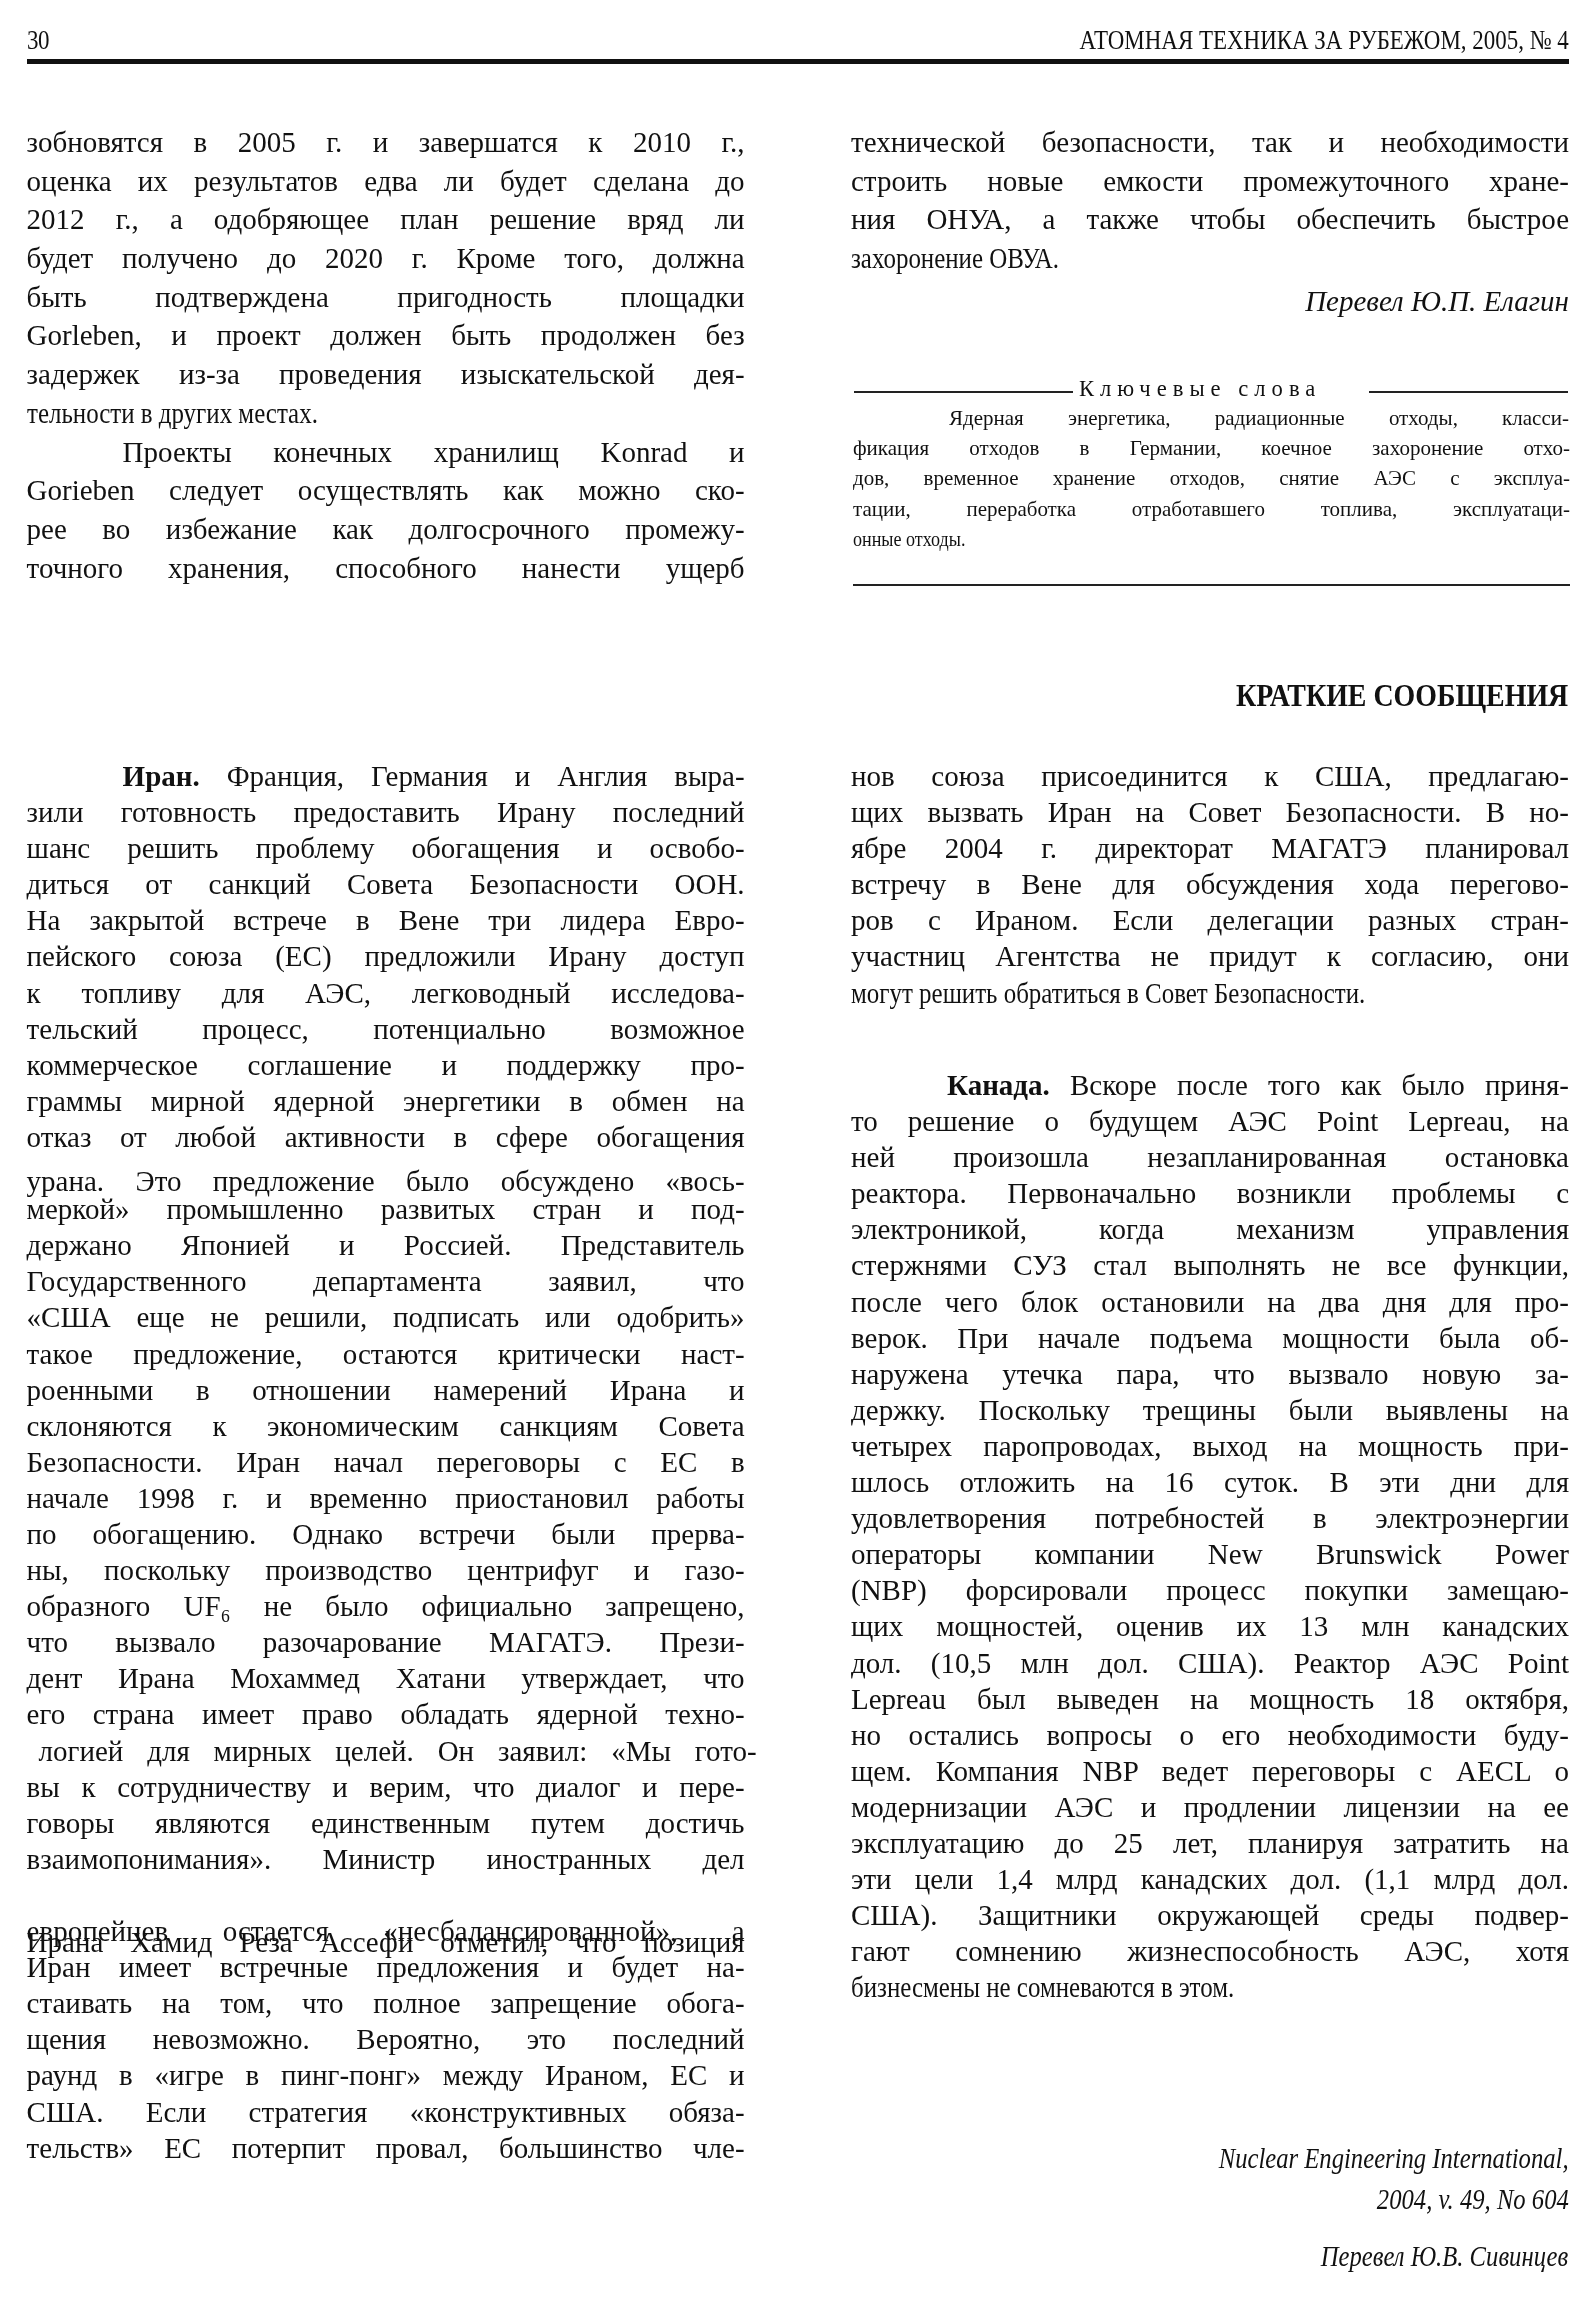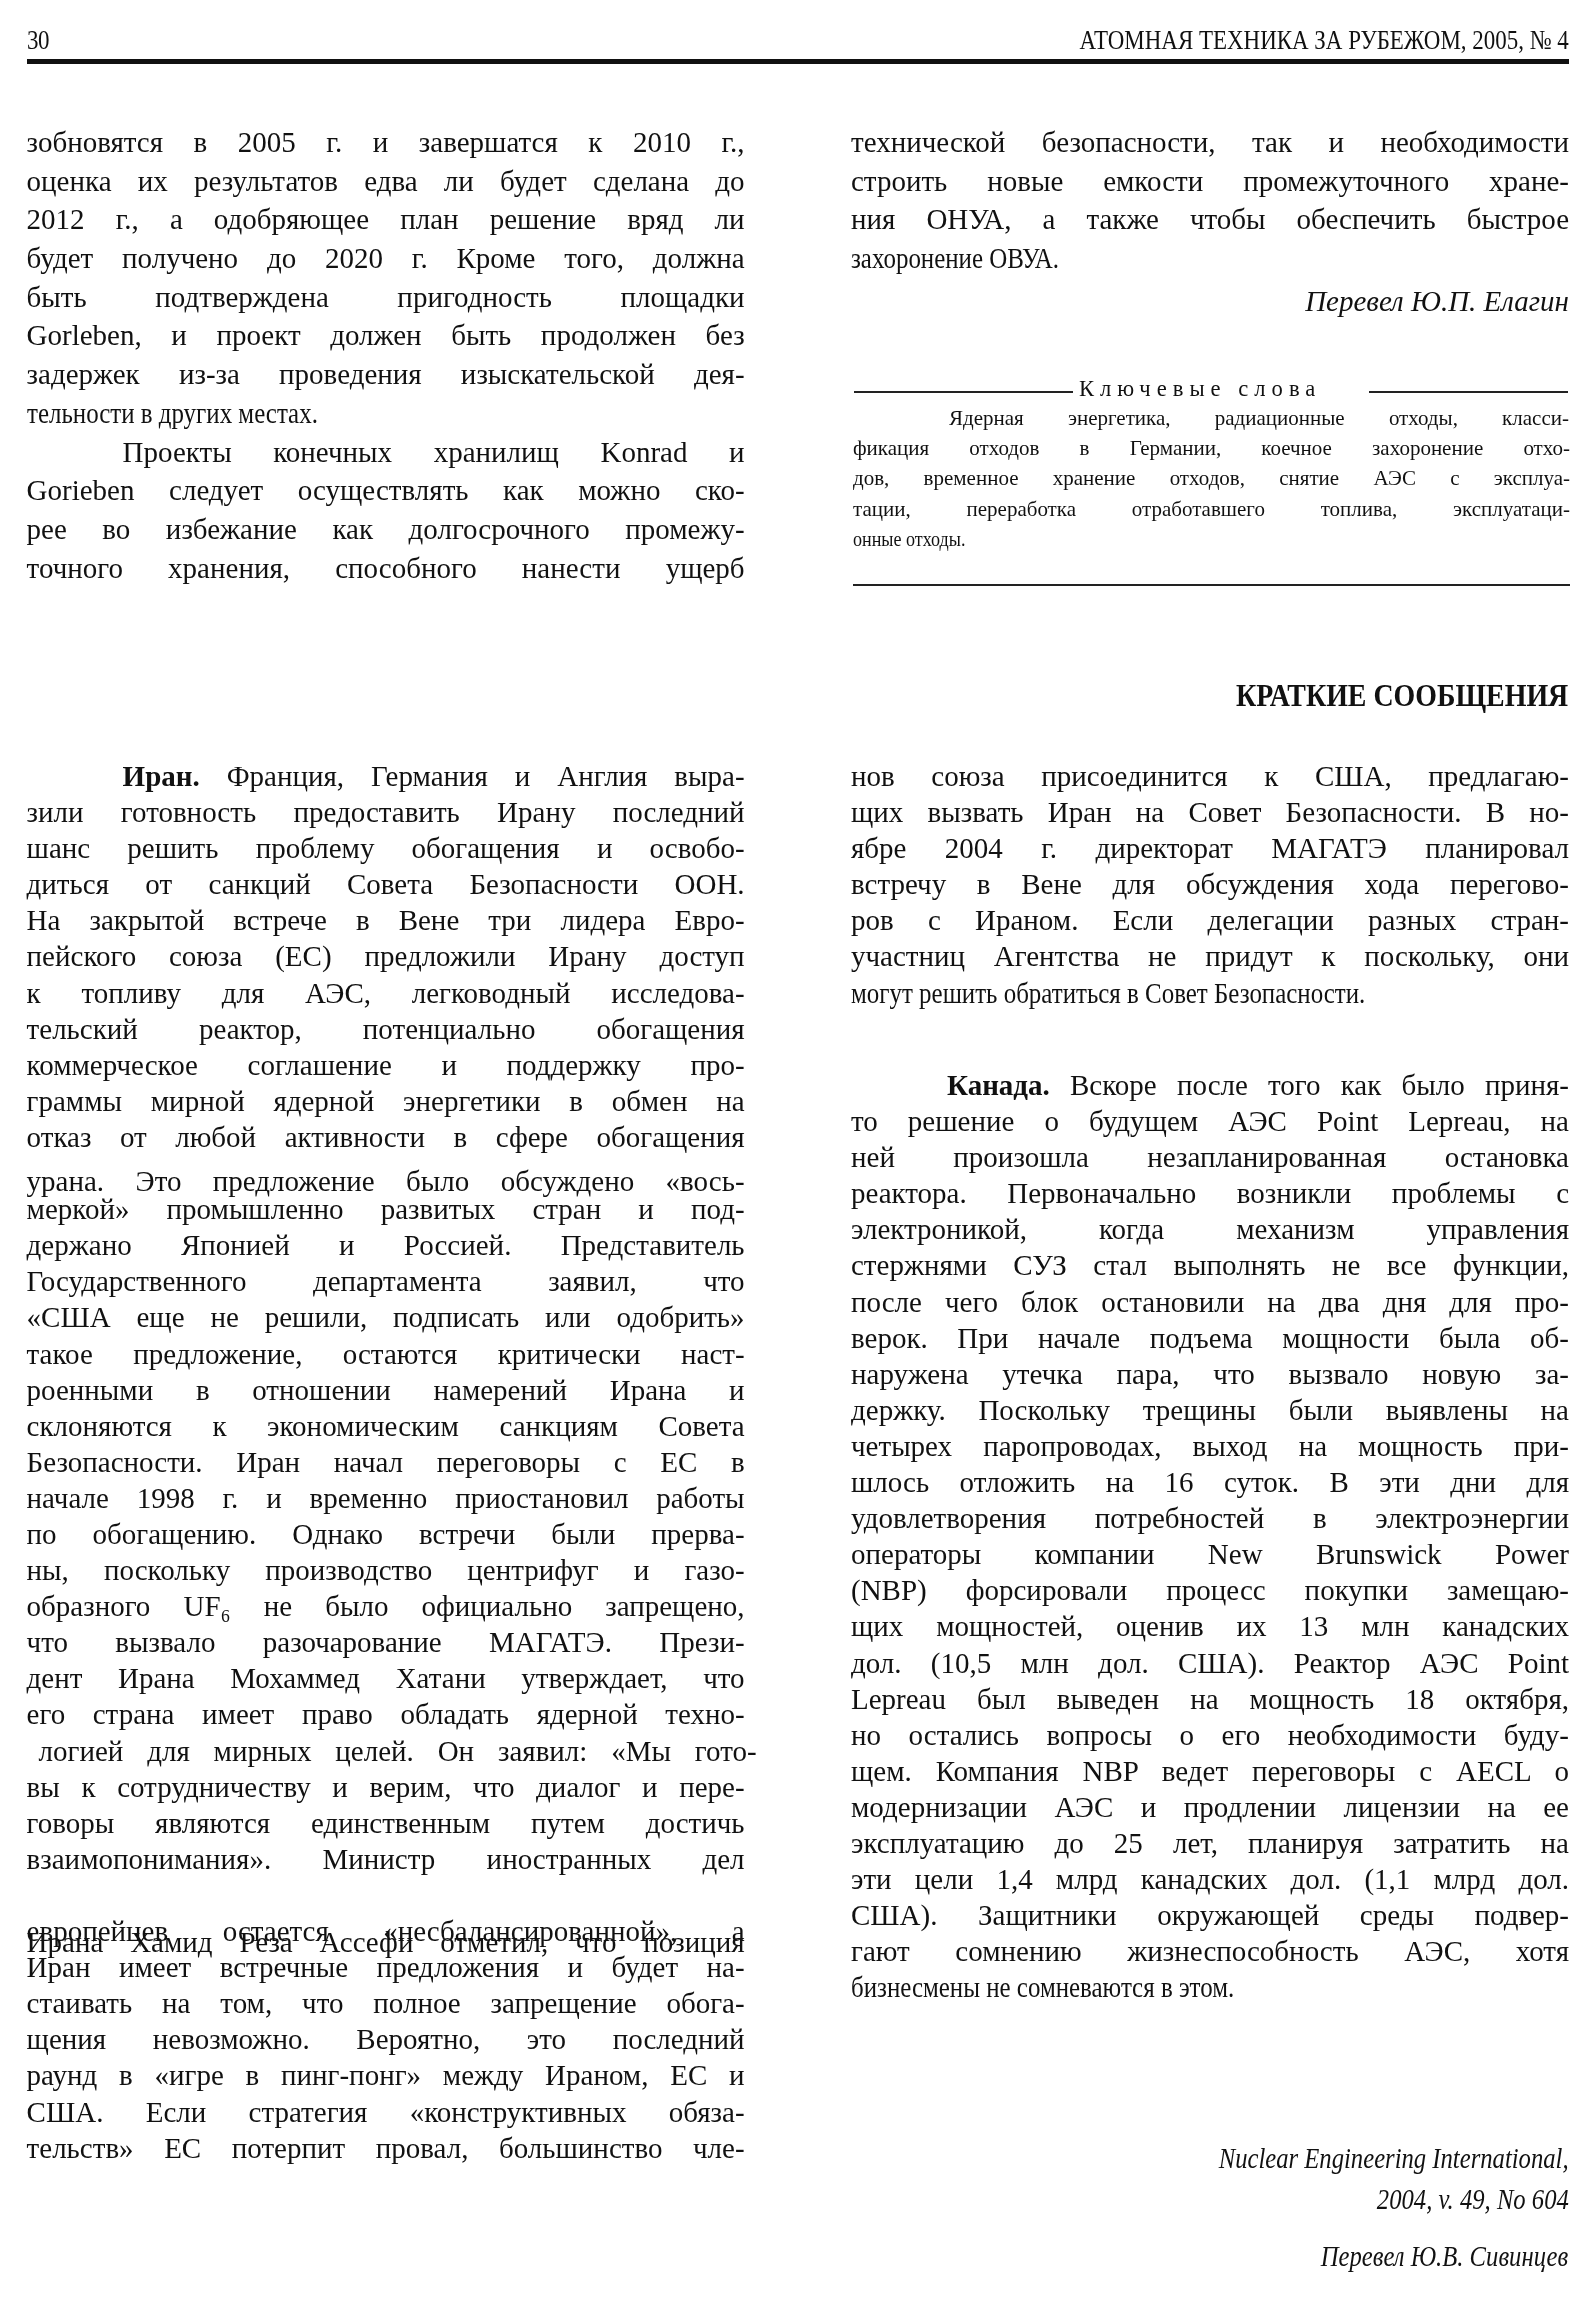--- a/index.html
+++ b/index.html
@@ -72,21 +72,21 @@
 <div class="section-title">КРАТКИЕ СООБЩЕНИЯ</div>
 
 <div class="col" id="iran" style="left:26.6px; top:756px; width:718px;">
     <div class="line" style="top: 0px; width: 622px; padding-left: 96px; text-align: justify; text-align-last: justify;"><span class="bold">Иран. </span><span>Франция, Германия и Англия выра-</span></div>
     <div class="line" style="top: 36px; width: 718px; text-align: justify; text-align-last: justify;">зили готовность предоставить Ирану последний</div>
     <div class="line" style="top: 72px; width: 718px; text-align: justify; text-align-last: justify;">шанс решить проблему обогащения и освобо-</div>
     <div class="line" style="top: 108px; width: 718px; text-align: justify; text-align-last: justify;">диться от санкций Совета Безопасности ООН.</div>
     <div class="line" style="top: 144px; width: 718px; text-align: justify; text-align-last: justify;">На закрытой встрече в Вене три лидера Евро-</div>
     <div class="line" style="top: 180px; width: 718px; text-align: justify; text-align-last: justify;">пейского союза (ЕС) предложили Ирану доступ</div>
     <div class="line" style="top: 217px; width: 718px; text-align: justify; text-align-last: justify;">к топливу для АЭС, легководный исследова-</div>
-    <div class="line" style="top: 253px; width: 718px; text-align: justify; text-align-last: justify;">тельский реактор, потенциально обогащения</div>
+    <div class="line" style="top: 253px; width: 718px; text-align: justify; text-align-last: justify;">тельский процесс, потенциально возможное</div>
     <div class="line" style="top: 289px; width: 718px; text-align: justify; text-align-last: justify;">коммерческое соглашение и поддержку про-</div>
     <div class="line" style="top: 325px; width: 718px; text-align: justify; text-align-last: justify;">граммы мирной ядерной энергетики в обмен на</div>
     <div class="line" style="top: 361px; width: 718px; text-align: justify; text-align-last: justify;">отказ от любой активности в сфере обогащения</div>
     <div class="line" style="top: 397px; width: 718px; text-align: justify; text-align-last: justify; margin-top: 8px;">урана. Это предложение было обсуждено «вось-</div>
     <div class="line" style="top: 433px; width: 718px; text-align: justify; text-align-last: justify;">меркой» промышленно развитых стран и под-</div>
     <div class="line" style="top: 469px; width: 718px; text-align: justify; text-align-last: justify;">держано Японией и Россией. Представитель</div>
     <div class="line" style="top: 505px; width: 718px; text-align: justify; text-align-last: justify;">Государственного департамента заявил, что</div>
     <div class="line" style="top: 541px; width: 718px; text-align: justify; text-align-last: justify;">«США еще не решили, подписать или одобрить»</div>
     <div class="line" style="top: 578px; width: 718px; text-align: justify; text-align-last: justify;">такое предложение, остаются критически наст-</div>
     <div class="line" style="top: 614px; width: 718px; text-align: justify; text-align-last: justify;">роенными в отношении намерений Ирана и</div>
@@ -111,21 +111,21 @@
     <div class="line" style="top: 1299px; width: 718px; text-align: justify; text-align-last: justify;">раунд в «игре в пинг-понг» между Ираном, ЕС и</div>
     <div class="line" style="top: 1336px; width: 718px; text-align: justify; text-align-last: justify;">США. Если стратегия «конструктивных обяза-</div>
     <div class="line" style="top: 1372px; width: 718px; text-align: justify; text-align-last: justify;">тельств» ЕС потерпит провал, большинство чле-</div>
   </div>
 <div class="col" id="iran-cont" style="left:851px; top:756px; width:718px;">
     <div class="line" style="top: 0px; width: 718px; text-align: justify; text-align-last: justify;">нов союза присоединится к США, предлагаю-</div>
     <div class="line" style="top: 36px; width: 718px; text-align: justify; text-align-last: justify;">щих вызвать Иран на Совет Безопасности. В но-</div>
     <div class="line" style="top: 72px; width: 718px; text-align: justify; text-align-last: justify;">ябре 2004 г. директорат МАГАТЭ планировал</div>
     <div class="line" style="top: 108px; width: 718px; text-align: justify; text-align-last: justify;">встречу в Вене для обсуждения хода перегово-</div>
     <div class="line" style="top: 144px; width: 718px; text-align: justify; text-align-last: justify;">ров с Ираном. Если делегации разных стран-</div>
-    <div class="line" style="top: 180px; width: 718px; text-align: justify; text-align-last: justify;">участниц Агентства не придут к поскольку, они</div>
+    <div class="line" style="top: 180px; width: 718px; text-align: justify; text-align-last: justify;">участниц Агентства не придут к согласию, они</div>
     <div class="line" style="top: 217px; width: 835px; transform: scaleX(0.86);">могут решить обратиться в Совет Безопасности.</div>
   </div>
 
 <div class="col" id="canada" style="left:851px; top:1065px; width:718px;">
     <div class="line" style="top: 0px; width: 622px; padding-left: 96px; text-align: justify; text-align-last: justify;"><span class="bold">Канада. </span><span>Вскоре после того как было приня-</span></div>
     <div class="line" style="top: 36px; width: 718px; text-align: justify; text-align-last: justify;">то решение о будущем АЭС Point Lepreau, на</div>
     <div class="line" style="top: 72px; width: 718px; text-align: justify; text-align-last: justify;">ней произошла незапланированная остановка</div>
     <div class="line" style="top: 108px; width: 718px; text-align: justify; text-align-last: justify;">реактора. Первоначально возникли проблемы с</div>
     <div class="line" style="top: 144px; width: 718px; text-align: justify; text-align-last: justify;">электроникой, когда механизм управления</div>
     <div class="line" style="top: 180px; width: 718px; text-align: justify; text-align-last: justify;">стержнями СУЗ стал выполнять не все функции,</div>

